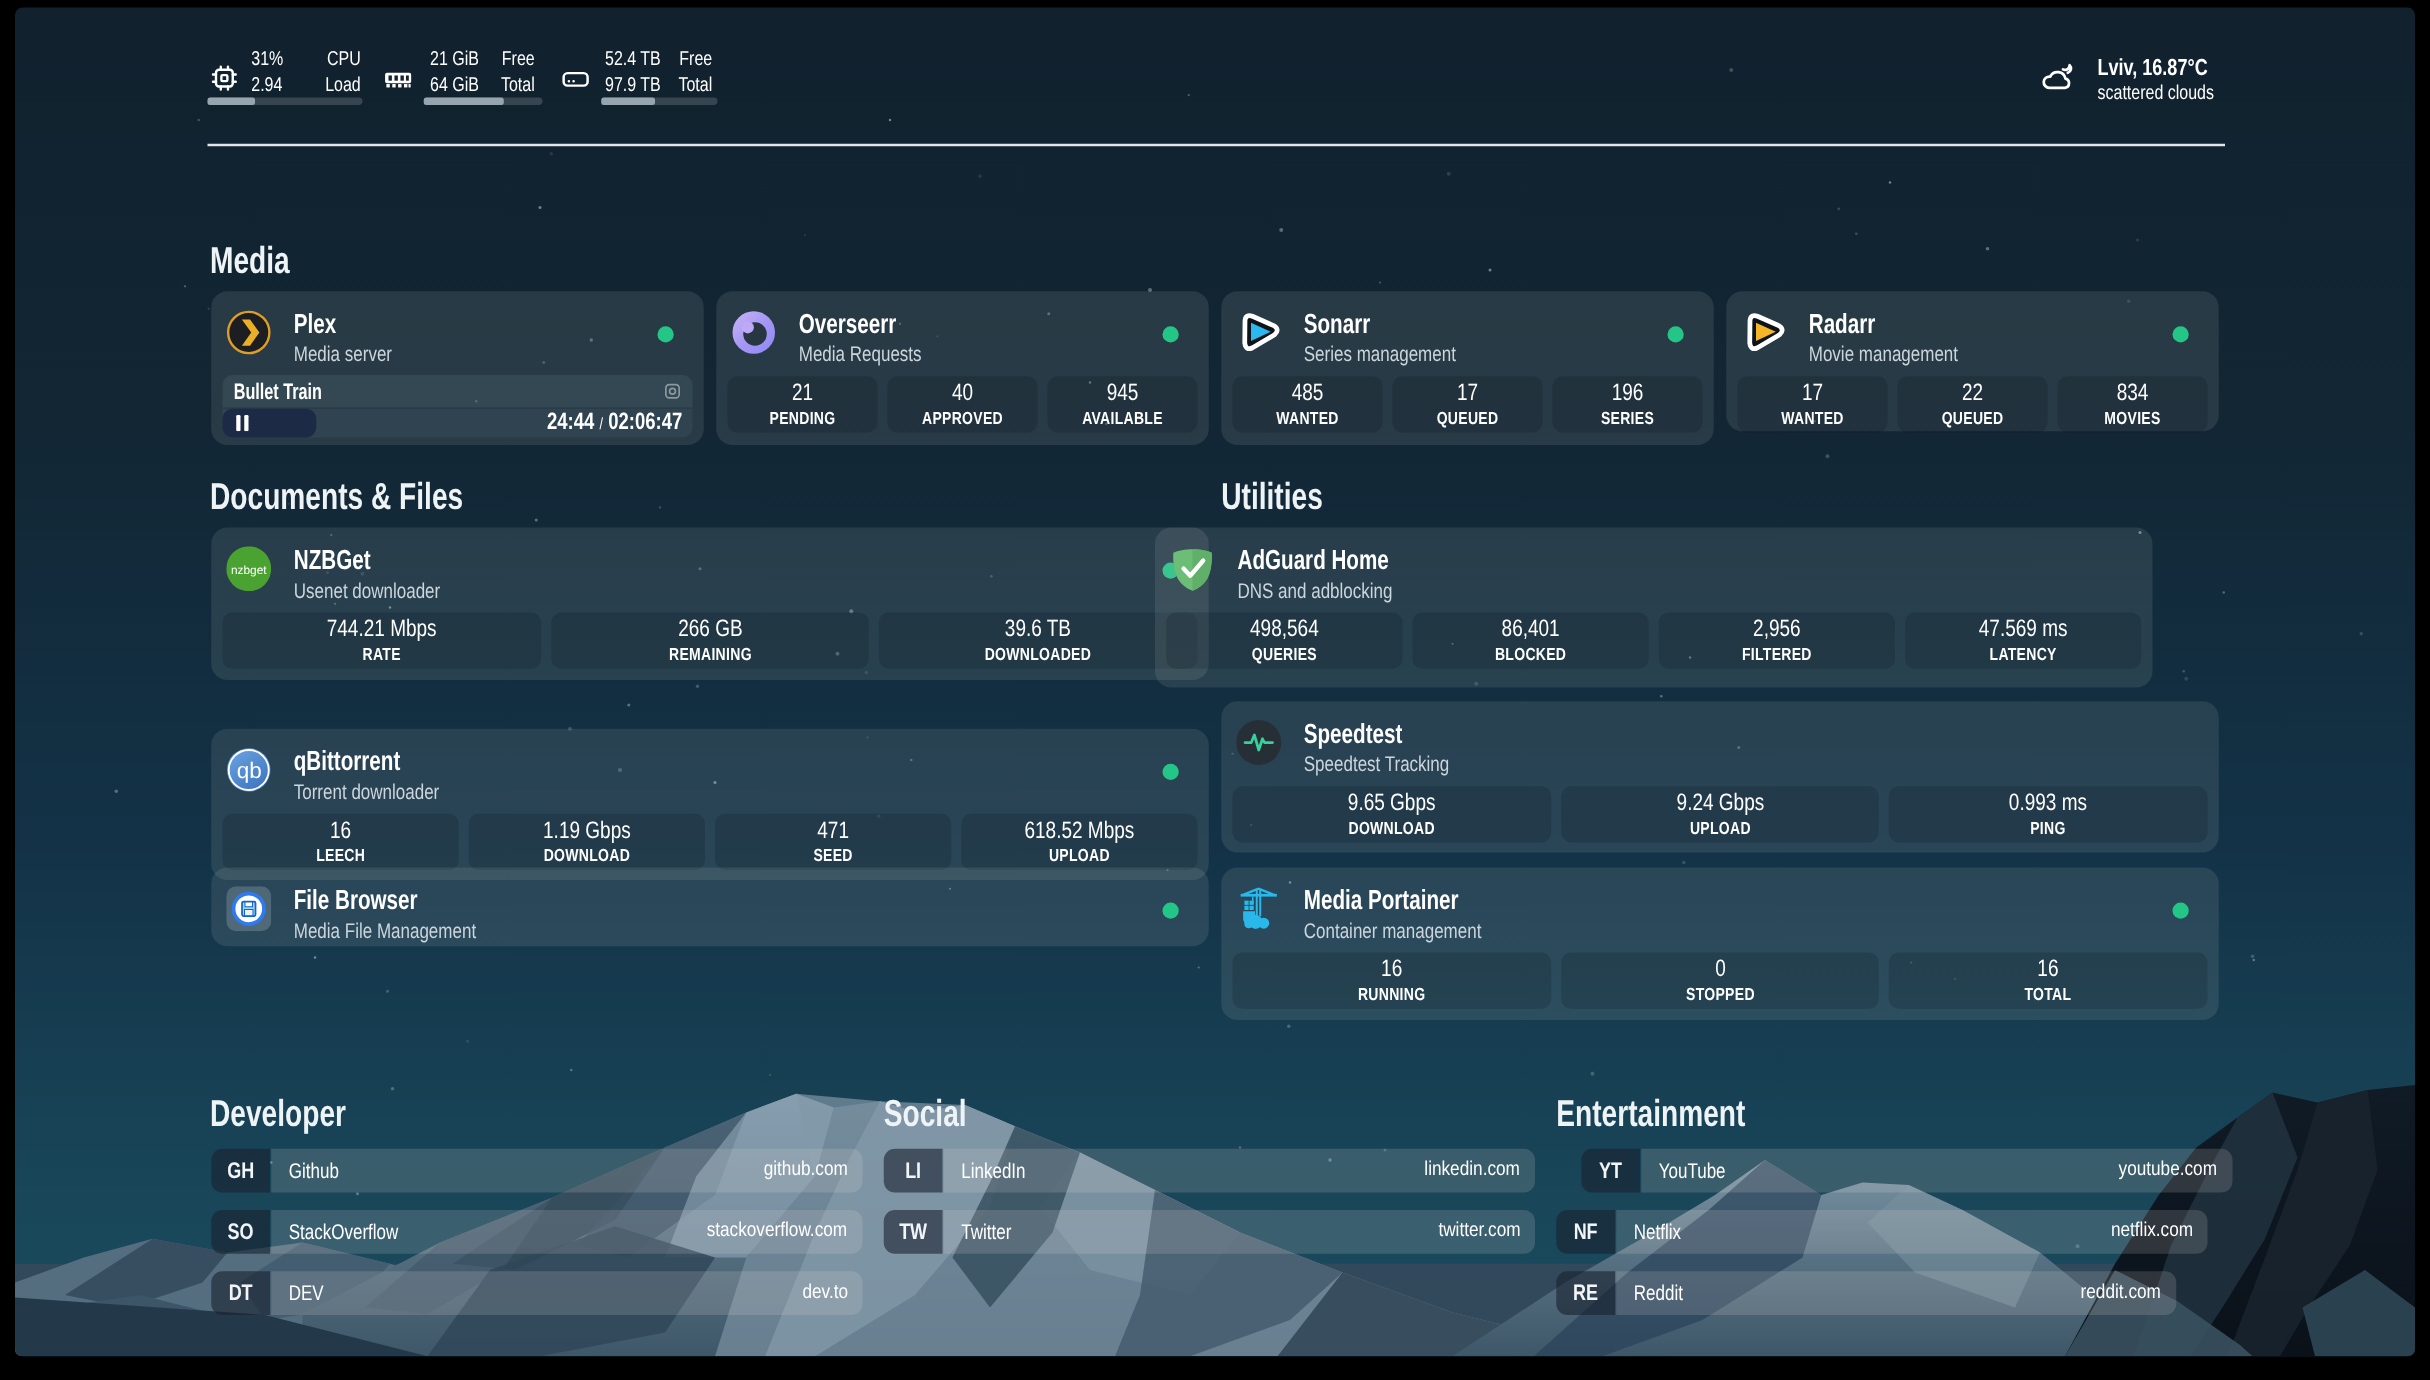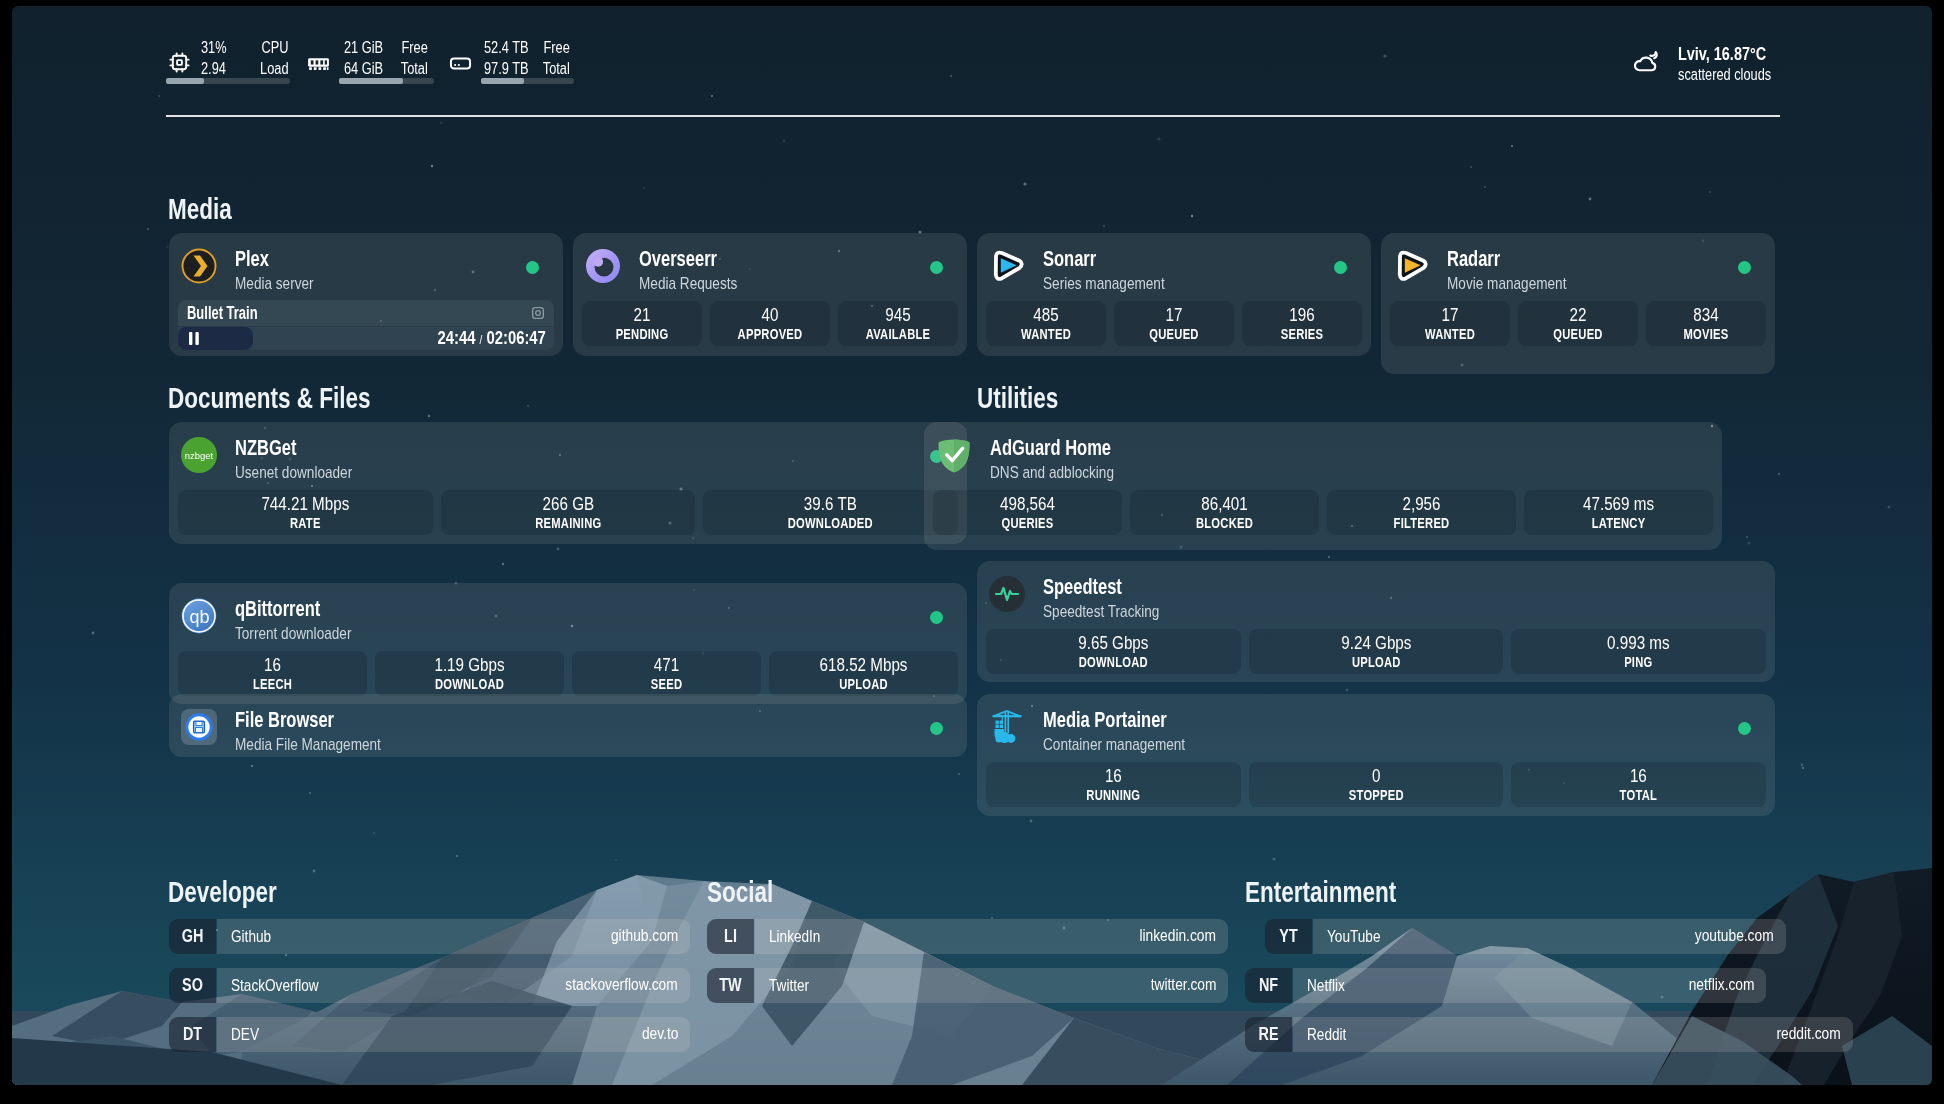--- a/index.html
+++ b/index.html
@@ -365,21 +365,21 @@
           <div class="v">17</div>
           <div class="l">QUEUED</div>
         </div>
       <div class="tile">
           <div class="v">196</div>
           <div class="l">SERIES</div>
         </div>
     </div>
   </div>
 
-  <div class="card" style="left:1369px;top:227px;width:394px;height:141px;">
+  <div class="card" style="left:1369px;top:227px;width:394px;height:112px;">
     <svg class="appicon" viewBox="0 0 36 36">
       <path d="M7 8.4 Q7.6 3.2 13 5 L30.4 12.7 Q35 15.8 30.6 19.8 L13 30.2 Q7.6 32.8 6.8 26.4 z" fill="#0d1318" stroke="#fff" stroke-width="3.8" stroke-linejoin="round"></path>
       <path d="M11.8 10.2 L27.6 17.3 L11.8 24.8 z" fill="#f4b528"></path>
     </svg>
     <div class="apptitle">Radarr</div>
     <div class="appsub">Movie management</div>
     <div class="dot"></div>
     <div class="tiles">
       <div class="tile">
           <div class="v">17</div>
@@ -620,21 +620,21 @@
   </div>
   <div class="bkrow" style="left:1233px;top:962px;width:521px;">
     <div class="bkabbr">
         <span>NF</span>
       </div>
     <div class="bkbody">
         <div class="bkname">Netflix</div>
         <div class="bkurl">netflix.com</div>
       </div>
   </div>
-  <div class="bkrow" style="left:1233px;top:1011px;width:608px;">
+  <div class="bkrow" style="left:1233px;top:1011px;width:496px;">
     <div class="bkabbr">
         <span>RE</span>
       </div>
     <div class="bkbody">
         <div class="bkname">Reddit</div>
         <div class="bkurl">reddit.com</div>
       </div>
   </div>
 </div>
 

